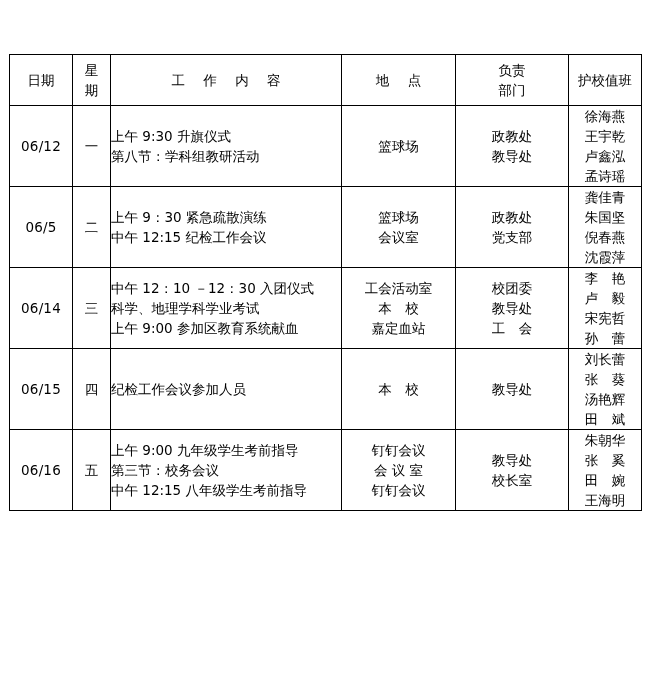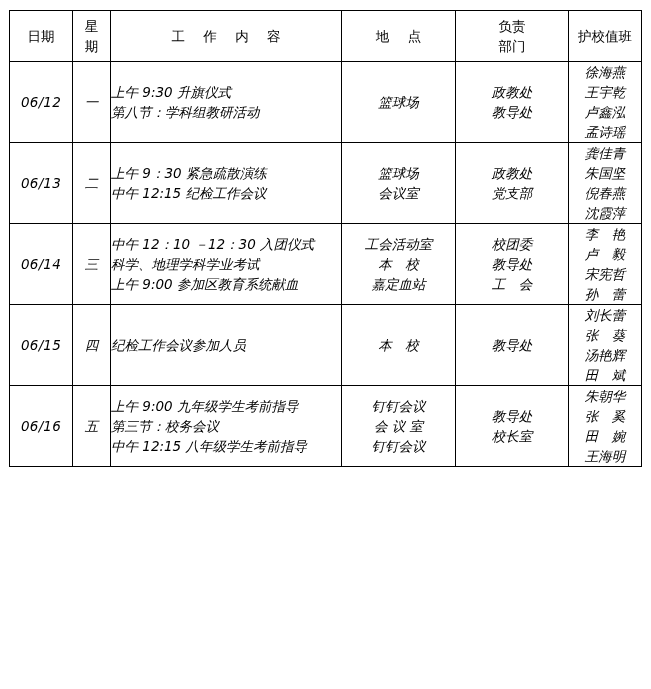--- a/index.html
+++ b/index.html
@@ -17,20 +17,21 @@
   .sheet {
     position: absolute;
     left: 9px;
     top: 10px;
     width: 632px;
   }
   table.schedule {
     border-collapse: collapse;
     table-layout: fixed;
     width: 632px;
+    margin-top: 44px;
   }
   table.schedule td, table.schedule th {
     border: 1px solid #000000;
     padding: 0;
     vertical-align: middle;
     font-weight: normal;
     font-size: 13.5px;
     line-height: 20px;
   }
   
@@ -42,21 +43,21 @@
   .c-duty   { width: 73px; }
 
   thead td { height: 50px; }
   .hdr {
     text-align: center;
     font-size: 14px;
     line-height: 21px;
   }
   .hdr .sp { letter-spacing: 7px; padding-left: 7px; text-align: right; }
 
-  tbody tr.tall td { height: 80px; font-style: italic; }
+  tbody tr.tall td { height: 80px; }
   tbody tr.short td { height: 30px; }
 
   td.date-cell {
     text-align: center;
     font-size: 13px;
     letter-spacing: 0.2px;
   }
   td.week-cell {
     text-align: center;
     font-size: 14px;
@@ -142,21 +143,21 @@
             <div class="line">教导处</div>
           </td>
           <td class="duty-cell">
             <div class="line">徐海燕</div>
             <div class="line">王宇乾</div>
             <div class="line">卢鑫泓</div>
             <div class="line">孟诗瑶</div>
           </td>
         </tr>
         <tr class="tall">
-          <td class="date-cell">06/13</td>
+          <td class="date-cell">06/5</td>
           <td class="week-cell">二</td>
           <td class="work-cell">
             <div class="line">上午 9：30 紧急疏散演练</div>
             <div class="line">中午 12:15 纪检工作会议</div>
           </td>
           <td class="place-cell">
             <div class="line">篮球场</div>
             <div class="line">会议室</div>
           </td>
           <td class="dept-cell">

